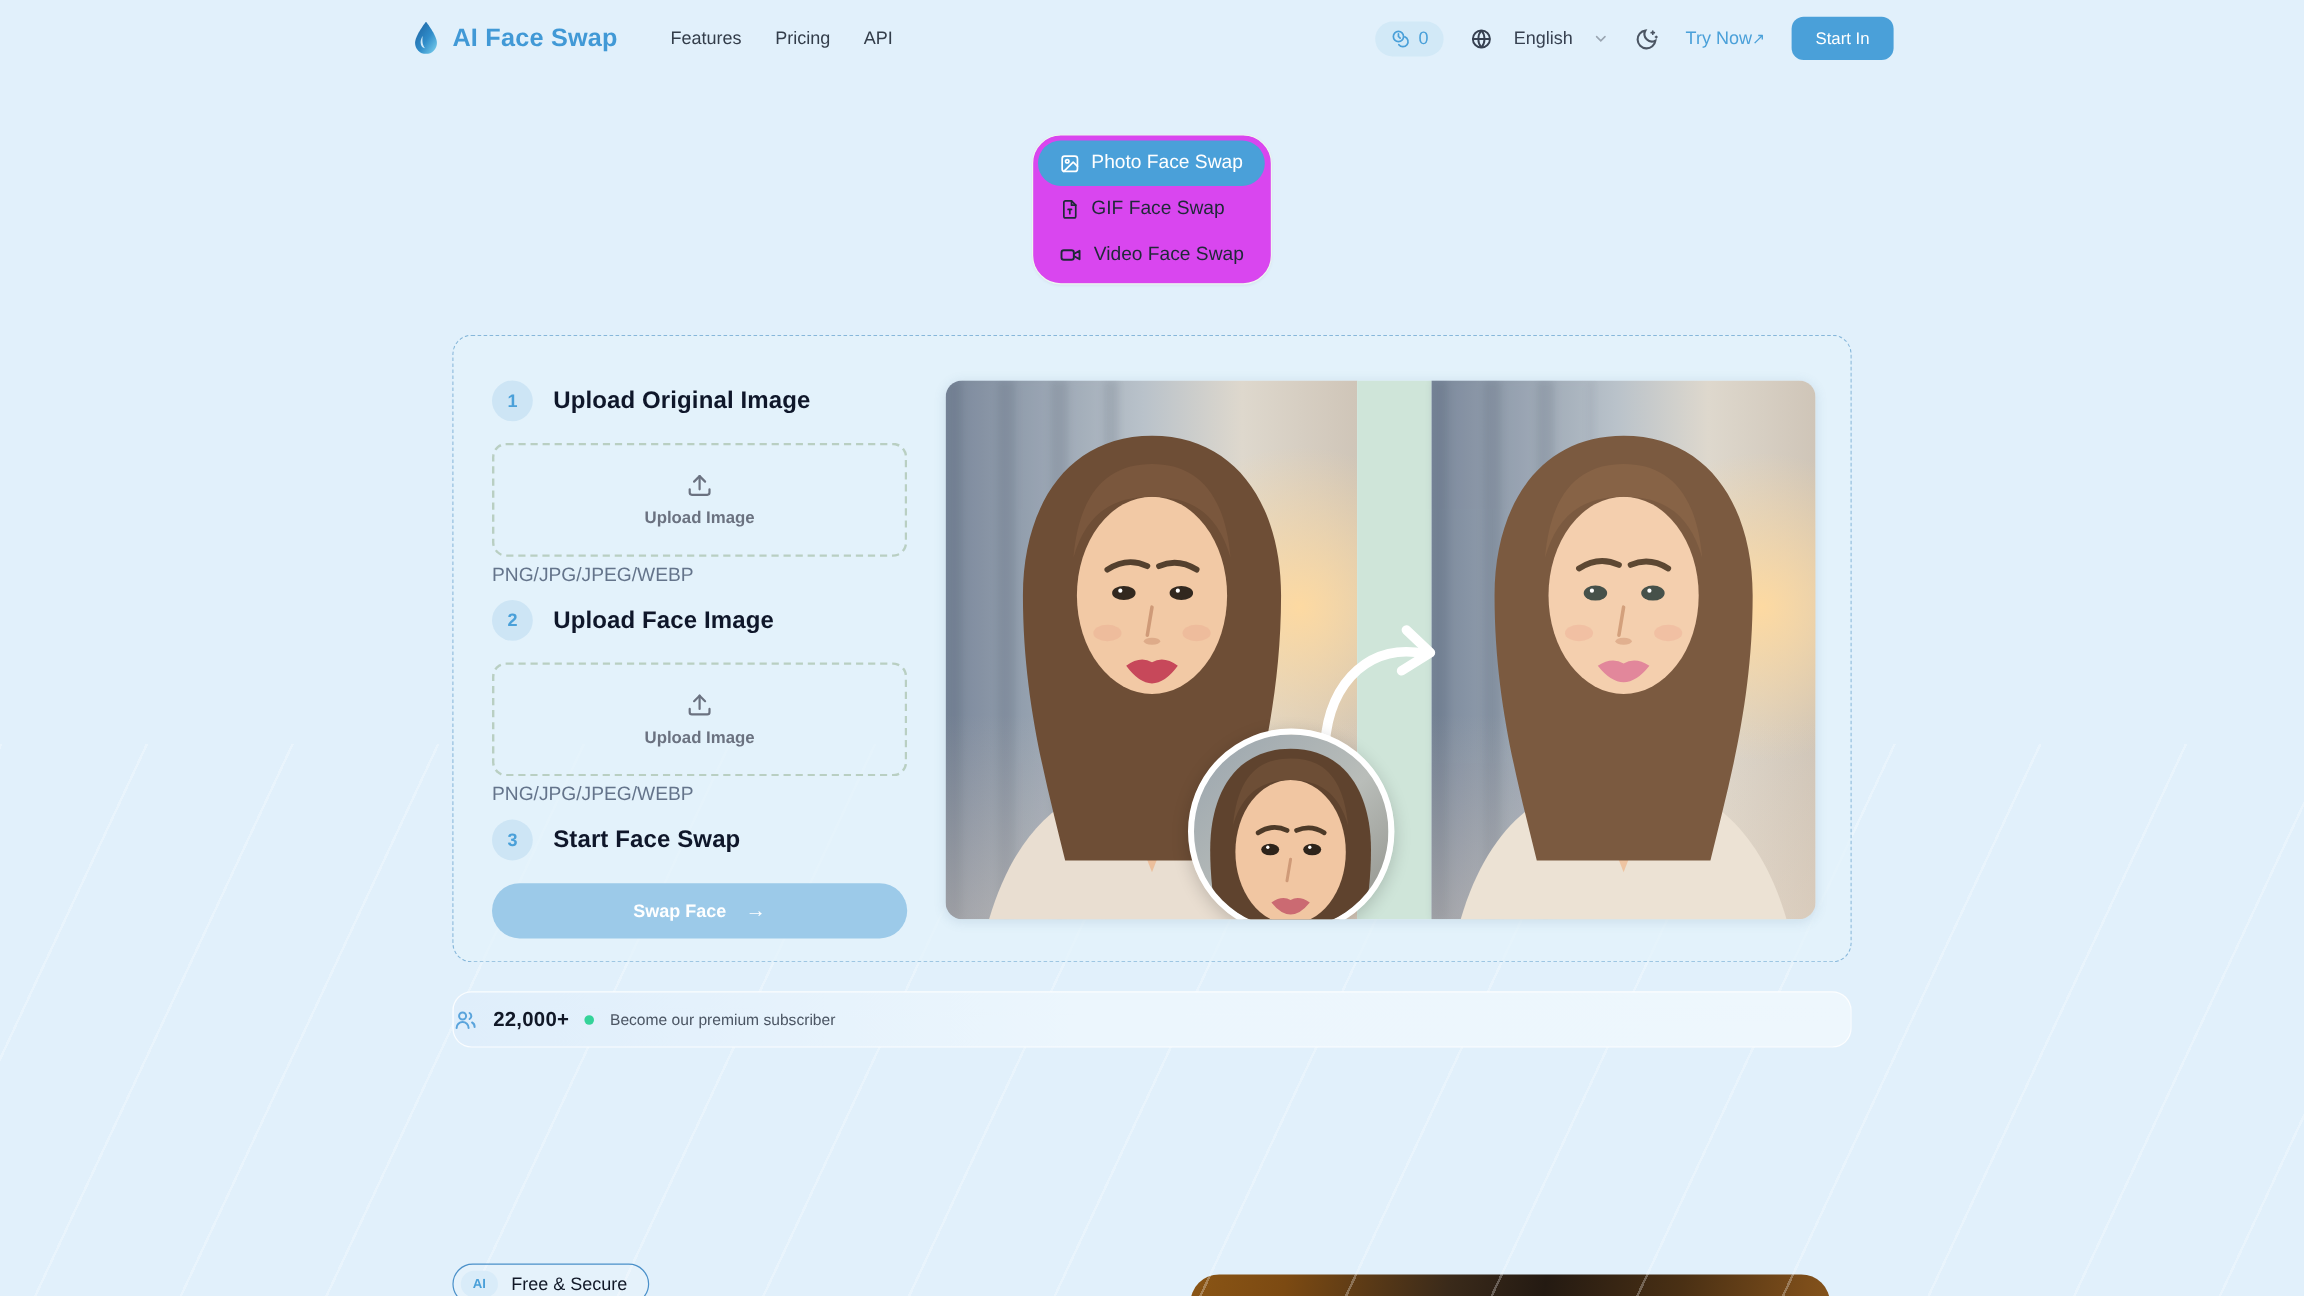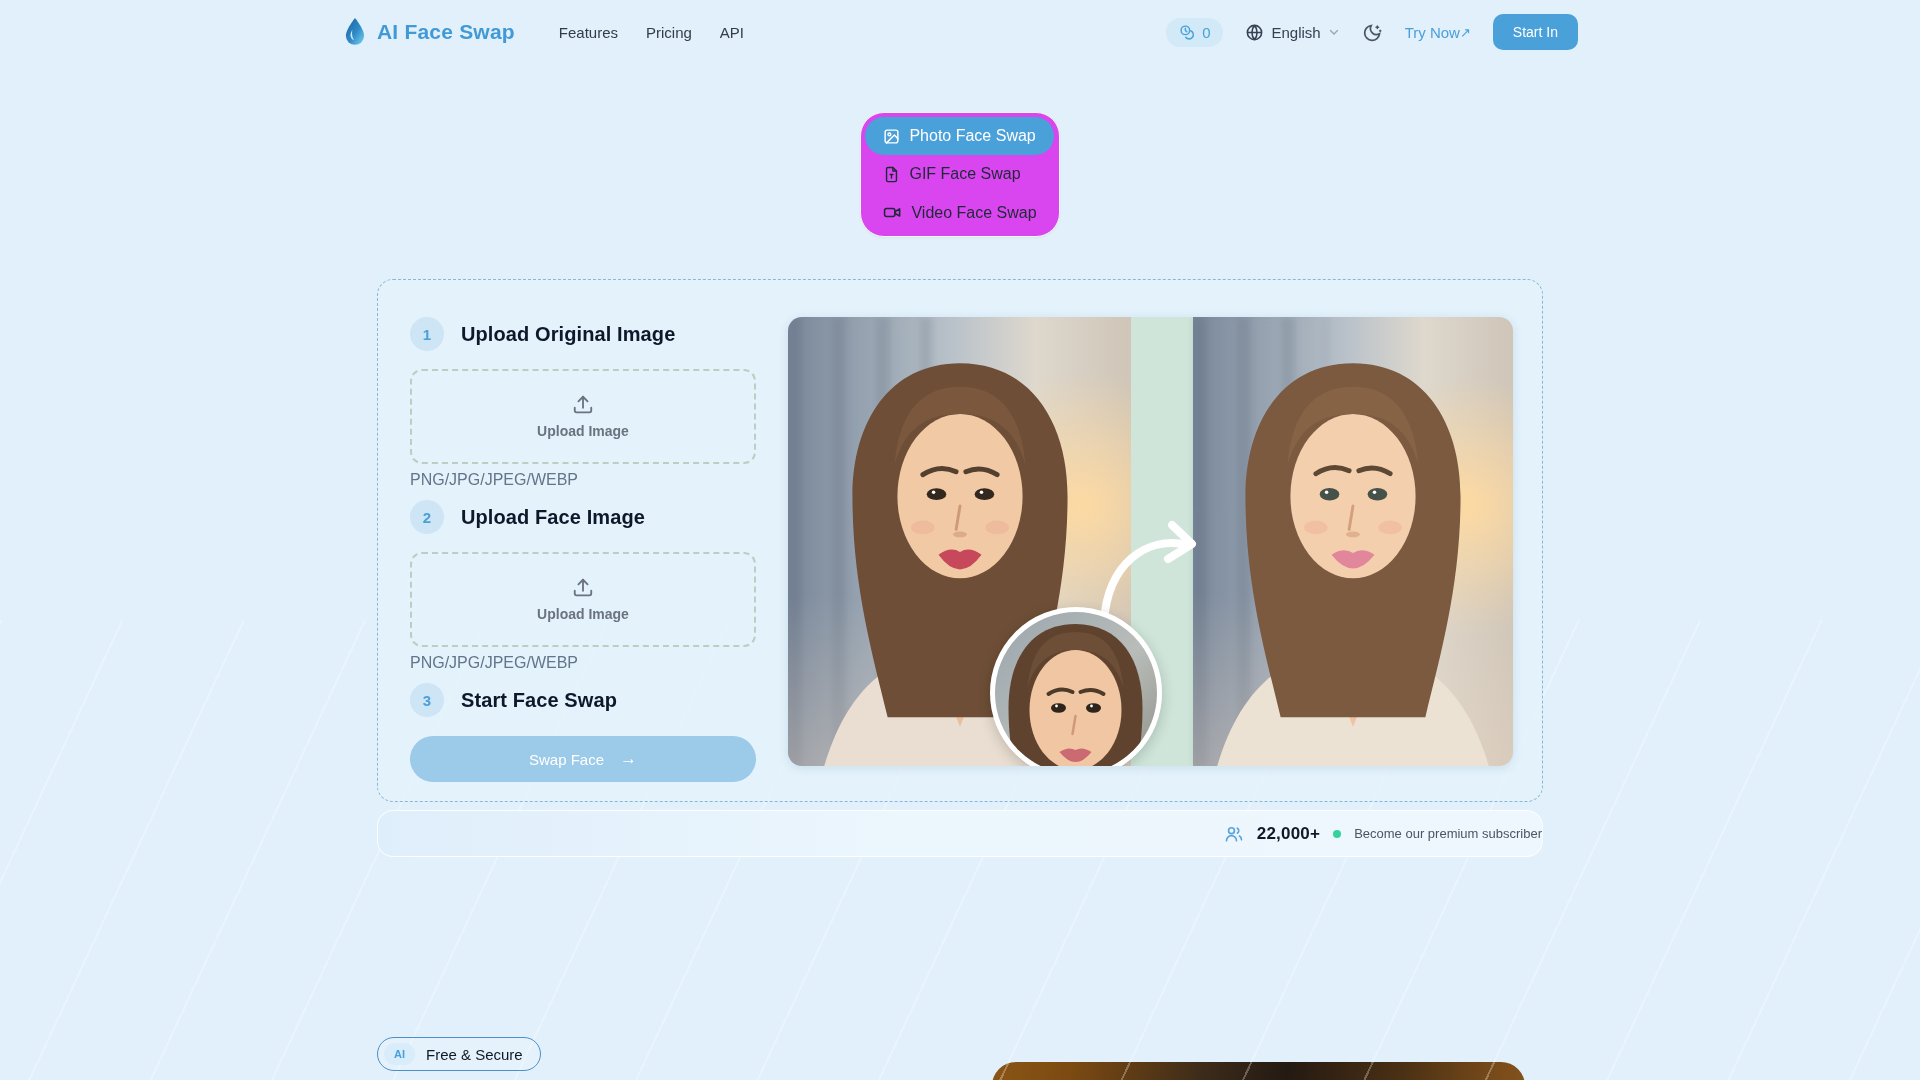--- a/index.html
+++ b/index.html
@@ -18,21 +18,21 @@
 
   
   .header{ width:1236px; margin:0 auto; height:64px; display:flex; align-items:center; position:relative; z-index:5;}
   .brand{ display:flex; align-items:center; gap:9px; cursor:pointer;justify-content:center; }
   .brand-title{ font-size:21px; font-weight:700; color:#4199d6; letter-spacing:.2px; }
   .nav{ display:flex; gap:28px; margin-left:44px; }
   .nav a{ font-size:15px; color:#333d4a; text-decoration:none; }
   .header-right{ margin-left:auto; display:flex; align-items:center; gap:22px; }
   .credits{ display:flex; align-items:center; gap:6px; background:#d2e9f7; border-radius:999px; padding:6px 13px; cursor:pointer;}
   .credits span{ color:#4aa0d9; font-size:15px; font-weight:500; }
-  .lang{ display:flex; align-items:center; gap:7px; cursor:pointer; }
+  .lang{ display:flex; align-items:center; gap:17px; cursor:pointer; }
   .lang span{ font-size:15px; color:#374151; }
   .trynow{ display:flex; align-items:center; gap:0; color:#4aa0d9; font-size:15px; font-weight:500; text-decoration:none; cursor:pointer;}
   .signin{ background:#4aa0d9; color:#fff; font-size:14px; font-weight:500; border:none; border-radius:10px; padding:10px 20px; cursor:pointer; font-family:inherit;}
   .iconbtn{ display:flex; align-items:center; cursor:pointer; }
 
   
   .tabs-wrap{ display:flex; justify-content:center; margin-top:48px; position:relative; z-index:4;}
   .tabs{ display:flex; align-items:flex-start; background:#d946ef; border:1px solid #eef6f0; border-radius:24px; padding:4px; box-shadow:0 1px 2px rgba(90,120,140,.08);flex-direction:column; }
   .tab{ display:flex; align-items:center; gap:9px; padding:10px 18px; border-radius:19px; font-size:16px; color:#1f2937; cursor:pointer; }
   .tab.active{ background:#4aa0d9; color:#fff; }
@@ -50,21 +50,21 @@
   .step-num{ width:34px; height:34px; flex:none; border-radius:50%; background:#cde5f5; color:#4aa0d9; font-size:15px; font-weight:700; display:flex; align-items:center; justify-content:center; }
   .step-title{ font-size:20px; font-weight:600; color:#0f172a; letter-spacing:.1px;}
   .dropzone{
     margin-top:18px; height:95px; border:2px dashed #b9cfc2; border-radius:12px;
     display:flex; flex-direction:column; align-items:center; justify-content:center; gap:7px; cursor:pointer;
   }
   .dropzone span{ font-size:14px; color:#6b7280;font-weight:bold; }
   .formats{ font-size:16px; color:#64748b; margin:7px 0 11px 0; }
   .swap-btn{
     margin-top:19px; width:100%; height:46px; border:none; border-radius:23px;
-    background:#9ccae9; color:#fff; font-size:15px; font-weight:400; font-family:inherit;
+    background:#9ccae9; color:#fff; font-size:15px; font-weight:700; font-family:inherit;
     display:flex; align-items:center; justify-content:center; gap:16px; cursor:not-allowed;
   }
 
   
   .demo{ position:relative; width:725px; height:449px; border-radius:14px; overflow:hidden; flex:none; box-shadow:0 2px 10px rgba(70,110,140,.15);}
   .photo{ position:absolute; top:0; bottom:0; }
   .photo-bg{
     position:absolute; inset:0;
     background:
       radial-gradient(circle at 86% 42%, rgba(255,218,160,.95) 0%, rgba(255,218,160,0) 34%),
@@ -82,24 +82,24 @@
   .arrow-svg{ position:absolute; left:302px; top:196px; }
   .inset-circle{
     position:absolute; left:202px; top:290px; width:172px; height:172px; border-radius:50%;
     border:5px solid #fff; overflow:hidden; box-shadow:0 4px 14px rgba(0,0,0,.18);
     background:linear-gradient(135deg,#9aa5ae 0%, #b9bdb9 55%, #8e8f88 100%);
   }
   .inset-circle svg{ position:absolute; left:50%; top:6px; transform:translateX(-50%); }
 
   
   .banner{
-    margin-top:8px; height:47px; border-radius:16px;
+    margin-top:24px; height:47px; border-radius:16px;
     background:linear-gradient(90deg, #dfeefb 0%, #ecf6fd 45%, #eef7fd 100%);
     border:1px solid rgba(255,255,255,.85);
-    display:flex; align-items:center; justify-content:flex-end; gap:13px;
+    display:flex; align-items:center; justify-content:flex-start; gap:13px;
   }
   .banner-count{ font-size:17px; font-weight:700; color:#111827; letter-spacing:.2px;}
   .green-dot{ width:8px; height:8px; border-radius:50%; background:#34d399; }
   .banner-text{ font-size:13px; color:#4b5563; }
 
   
   .section{ margin-top:180px; }
   .ai-badge{
     display:inline-flex; align-items:center; gap:11px; border:1px solid #4a90c9;
     border-radius:999px; padding:5px 17px 5px 6px; background:rgba(255,255,255,.15);

